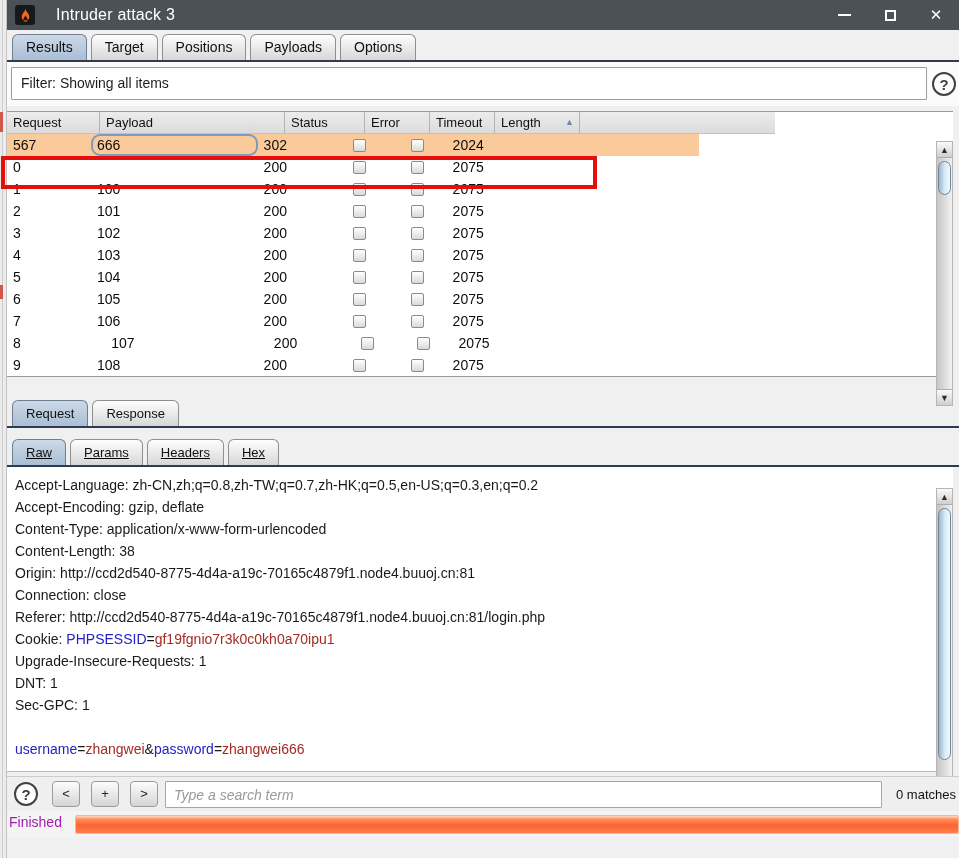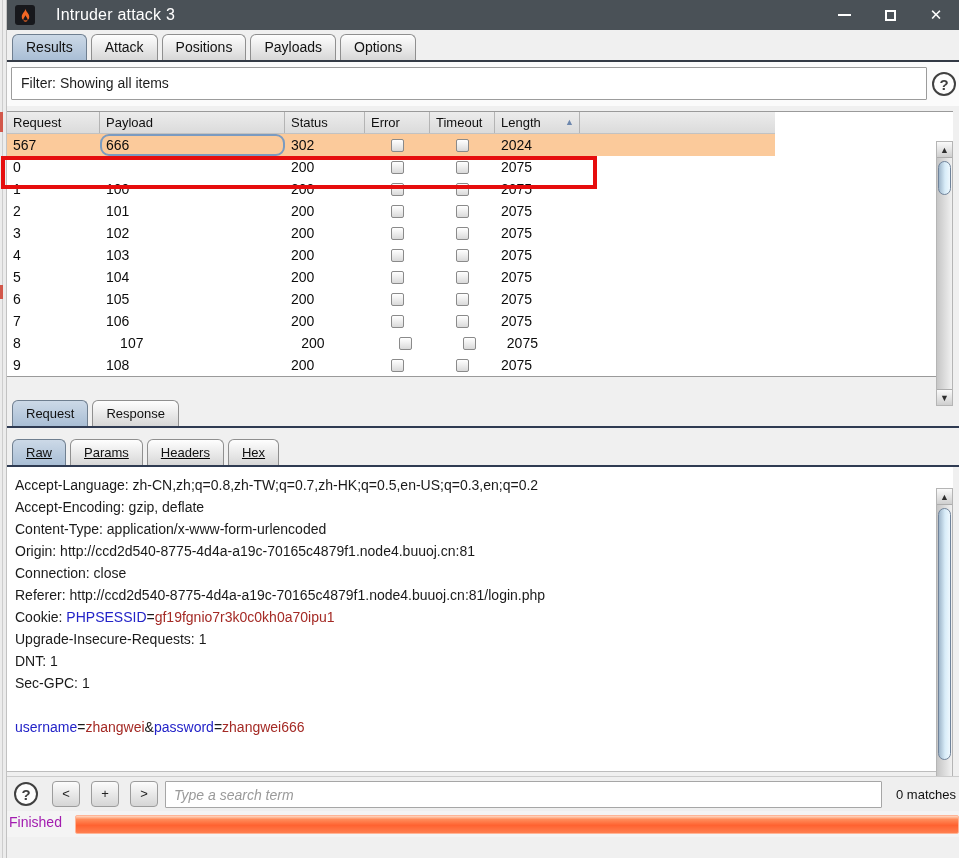--- a/index.html
+++ b/index.html
@@ -57,21 +57,21 @@
 
   
   .table-wrap { position:relative; margin-top:5px; width:946px; height:266px; background:#ffffff;
     border-top:1px solid #9a9a9a; border-bottom:1px solid #9a9a9a; overflow:hidden; }
   .thead { display:flex; width:768px; height:22px;
     background:linear-gradient(180deg,#ececec,#dbdbdb); border-bottom:1px solid #c2c2c2; }
   .hcell { font-size:13px; color:#101010; line-height:21px; padding-left:6px;
     border-right:1px solid #b4b4b4; display:flex; align-items:center; gap:4px; }
   .hcell .label{ flex:1; }
   .sort-arrow { color:#6d87ad; font-size:9px; margin-right:5px; }
-  .trow { display:flex; width:768px; height:22px; background:#fff; font-size:14px; color:#0c0c0c; }
+  .trow { display:flex; width:692px; height:22px; background:#fff; font-size:14px; color:#0c0c0c; }
   .trow.highlighted { background:var(--highlight-orange); }
   .tcell { line-height:22px; padding-left:6px; overflow:hidden; white-space:nowrap; }
   .tcell.cbcell { display:flex; align-items:center; justify-content:center; padding-left:0; }
   .tcell.focused { outline:2px solid #7b9bc0; outline-offset:-2px;border-radius:9px; }
   .cb { width:13px; height:13px; border:1px solid #8a8a8a; border-radius:2px;
     background:linear-gradient(180deg,#ffffff 0%,#efefef 45%,#d9d9d9 100%); }
 
   
   .vscroll { position:absolute; width:17px; background:linear-gradient(90deg,#c6c6c6,#f1f1f1);
     border:1px solid #b5b5b5; }
@@ -151,21 +151,21 @@
           </span>
         <span class="wc close">
             <span>✕</span>
           </span>
       </div>
     </div>
 
 
     <div class="tabstrip" id="top-tabs">
         <div class="tab selected">Results</div>
-        <div class="tab">Attack</div>
+        <div class="tab">Target</div>
         <div class="tab">Positions</div>
         <div class="tab">Payloads</div>
         <div class="tab">Options</div>
       </div>
 
     <div class="filter-panel">
       <div class="filter-box">Filter: Showing all items</div>
       <div class="help-icon">?</div>
     </div>
 
@@ -353,20 +353,21 @@
         <div class="tab selected">Raw</div>
         <div class="tab">Params</div>
         <div class="tab">Headers</div>
         <div class="tab">Hex</div>
       </div>
 
     <div class="editor" id="editor">
         <div class="line"><span class="seg-plain">Accept-Language: zh-CN,zh;q=0.8,zh-TW;q=0.7,zh-HK;q=0.5,en-US;q=0.3,en;q=0.2</span></div>
         <div class="line"><span class="seg-plain">Accept-Encoding: gzip, deflate</span></div>
         <div class="line"><span class="seg-plain">Content-Type: application/x-www-form-urlencoded</span></div>
+        <div class="line"><span class="seg-plain">Content-Length: 38</span></div>
         <div class="line"><span class="seg-plain">Origin: http://ccd2d540-8775-4d4a-a19c-70165c4879f1.node4.buuoj.cn:81</span></div>
         <div class="line"><span class="seg-plain">Connection: close</span></div>
         <div class="line"><span class="seg-plain">Referer: http://ccd2d540-8775-4d4a-a19c-70165c4879f1.node4.buuoj.cn:81/login.php</span></div>
         <div class="line"><span class="seg-plain">Cookie: </span><span class="seg-name">PHPSESSID</span><span class="seg-plain">=</span><span class="seg-value">gf19fgnio7r3k0c0kh0a70ipu1</span></div>
         <div class="line"><span class="seg-plain">Upgrade-Insecure-Requests: 1</span></div>
         <div class="line"><span class="seg-plain">DNT: 1</span></div>
         <div class="line"><span class="seg-plain">Sec-GPC: 1</span></div>
         <div class="line"></div>
         <div class="line"><span class="seg-name">username</span><span class="seg-plain">=</span><span class="seg-value">zhangwei</span><span class="seg-plain">&amp;</span><span class="seg-name">password</span><span class="seg-plain">=</span><span class="seg-value">zhangwei666</span></div>
       </div>

